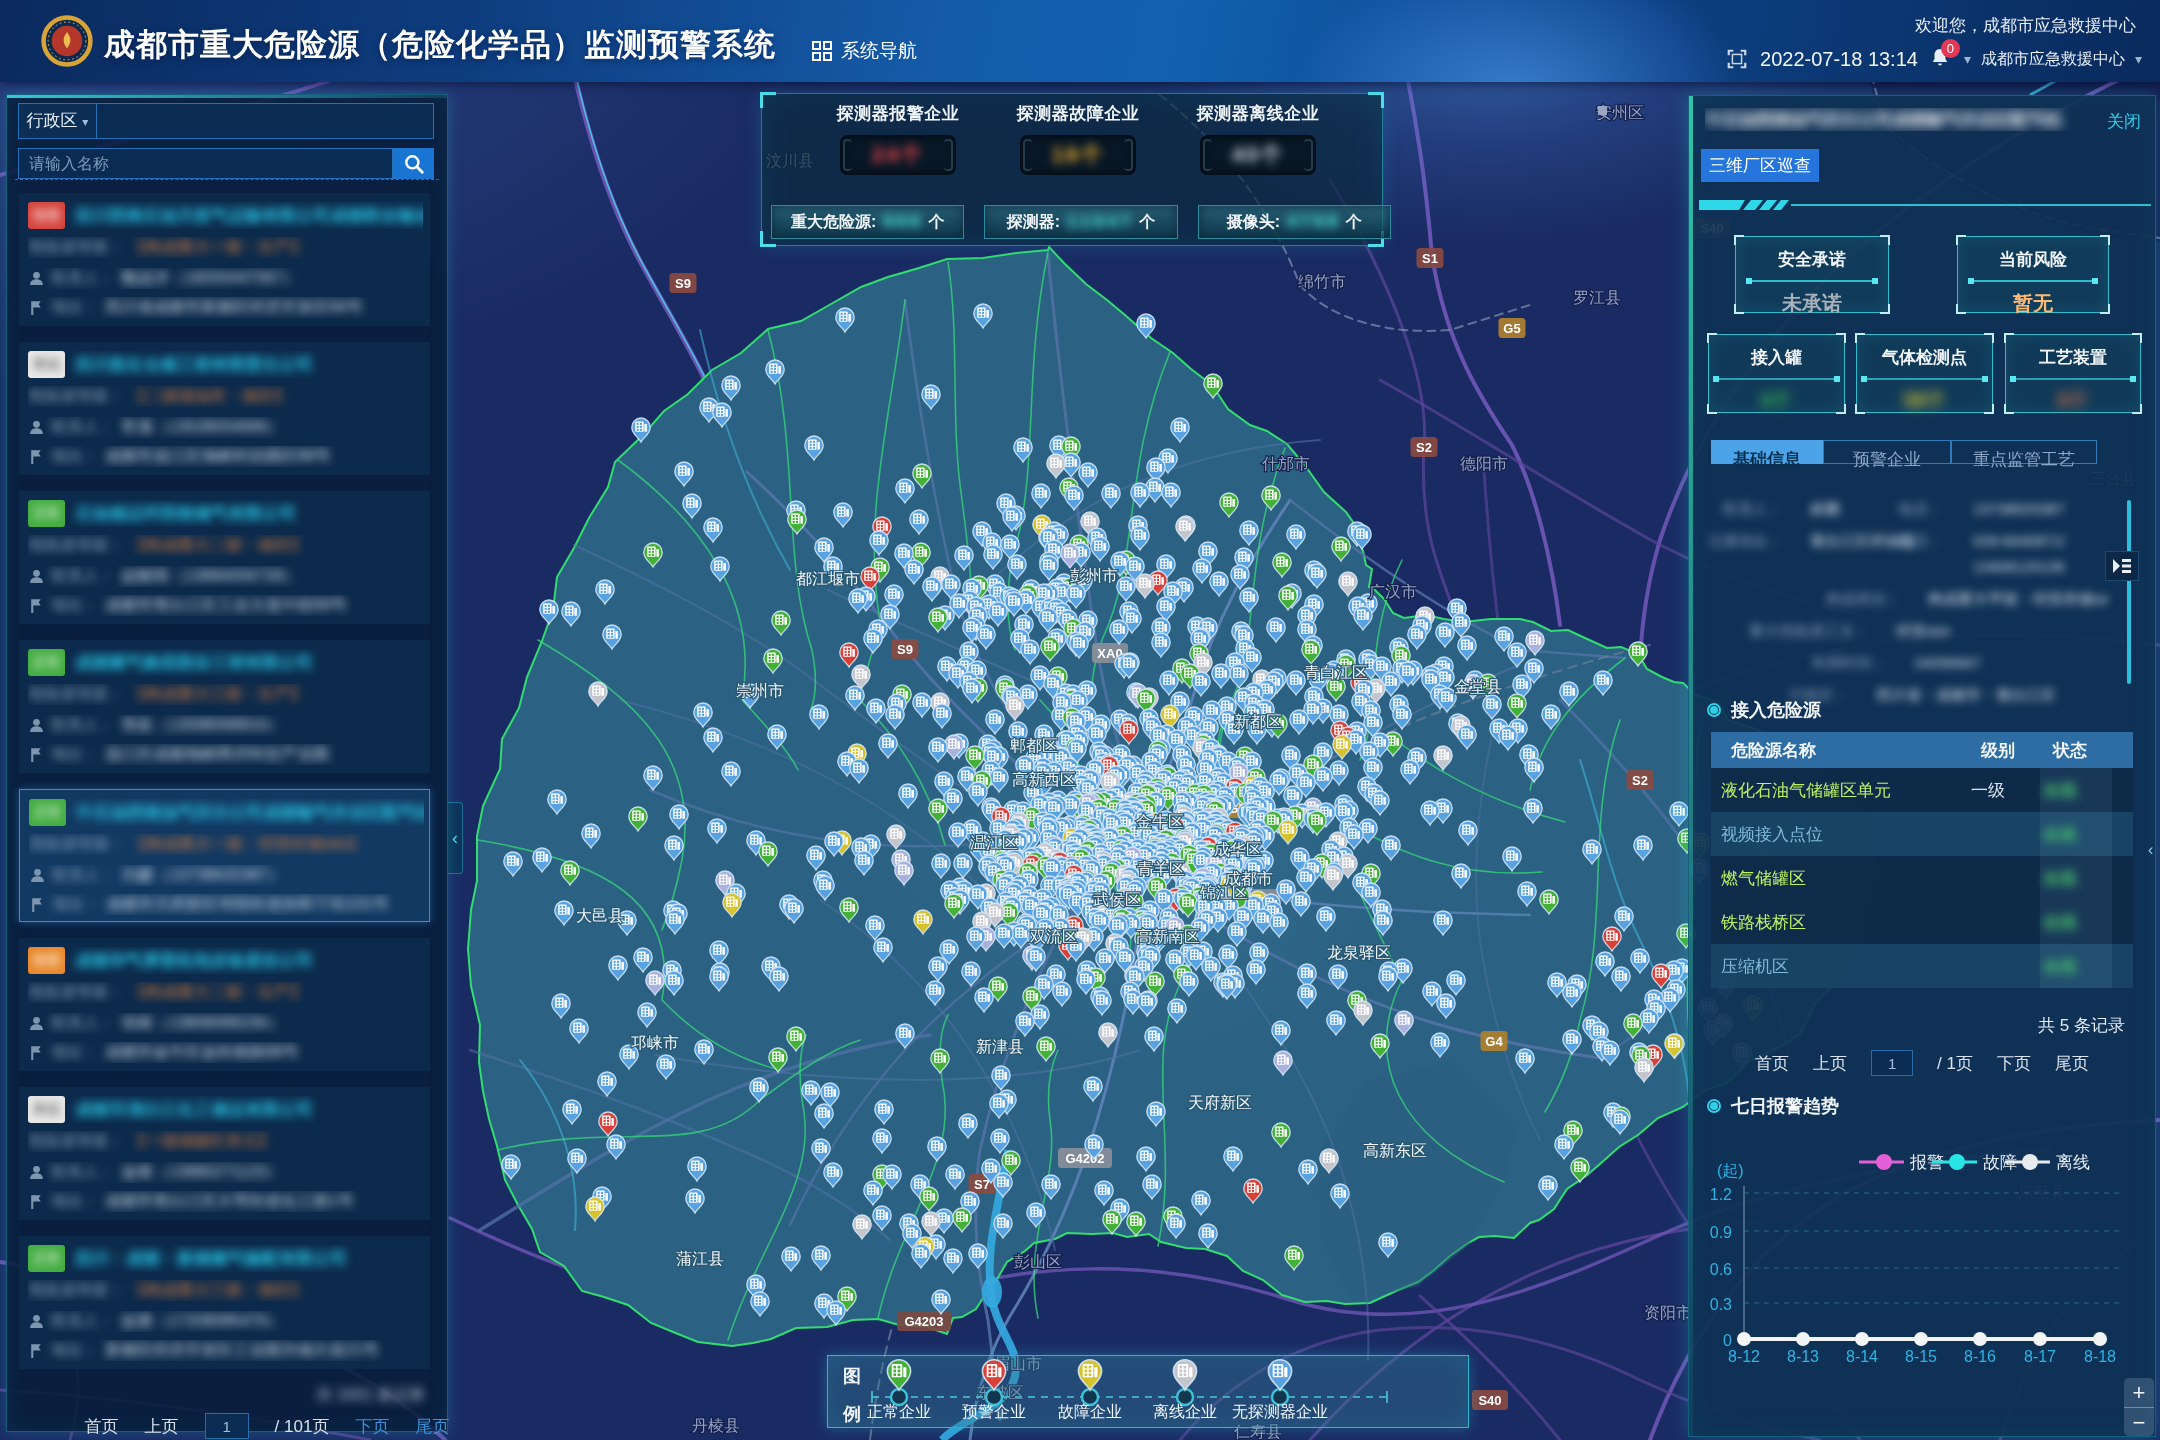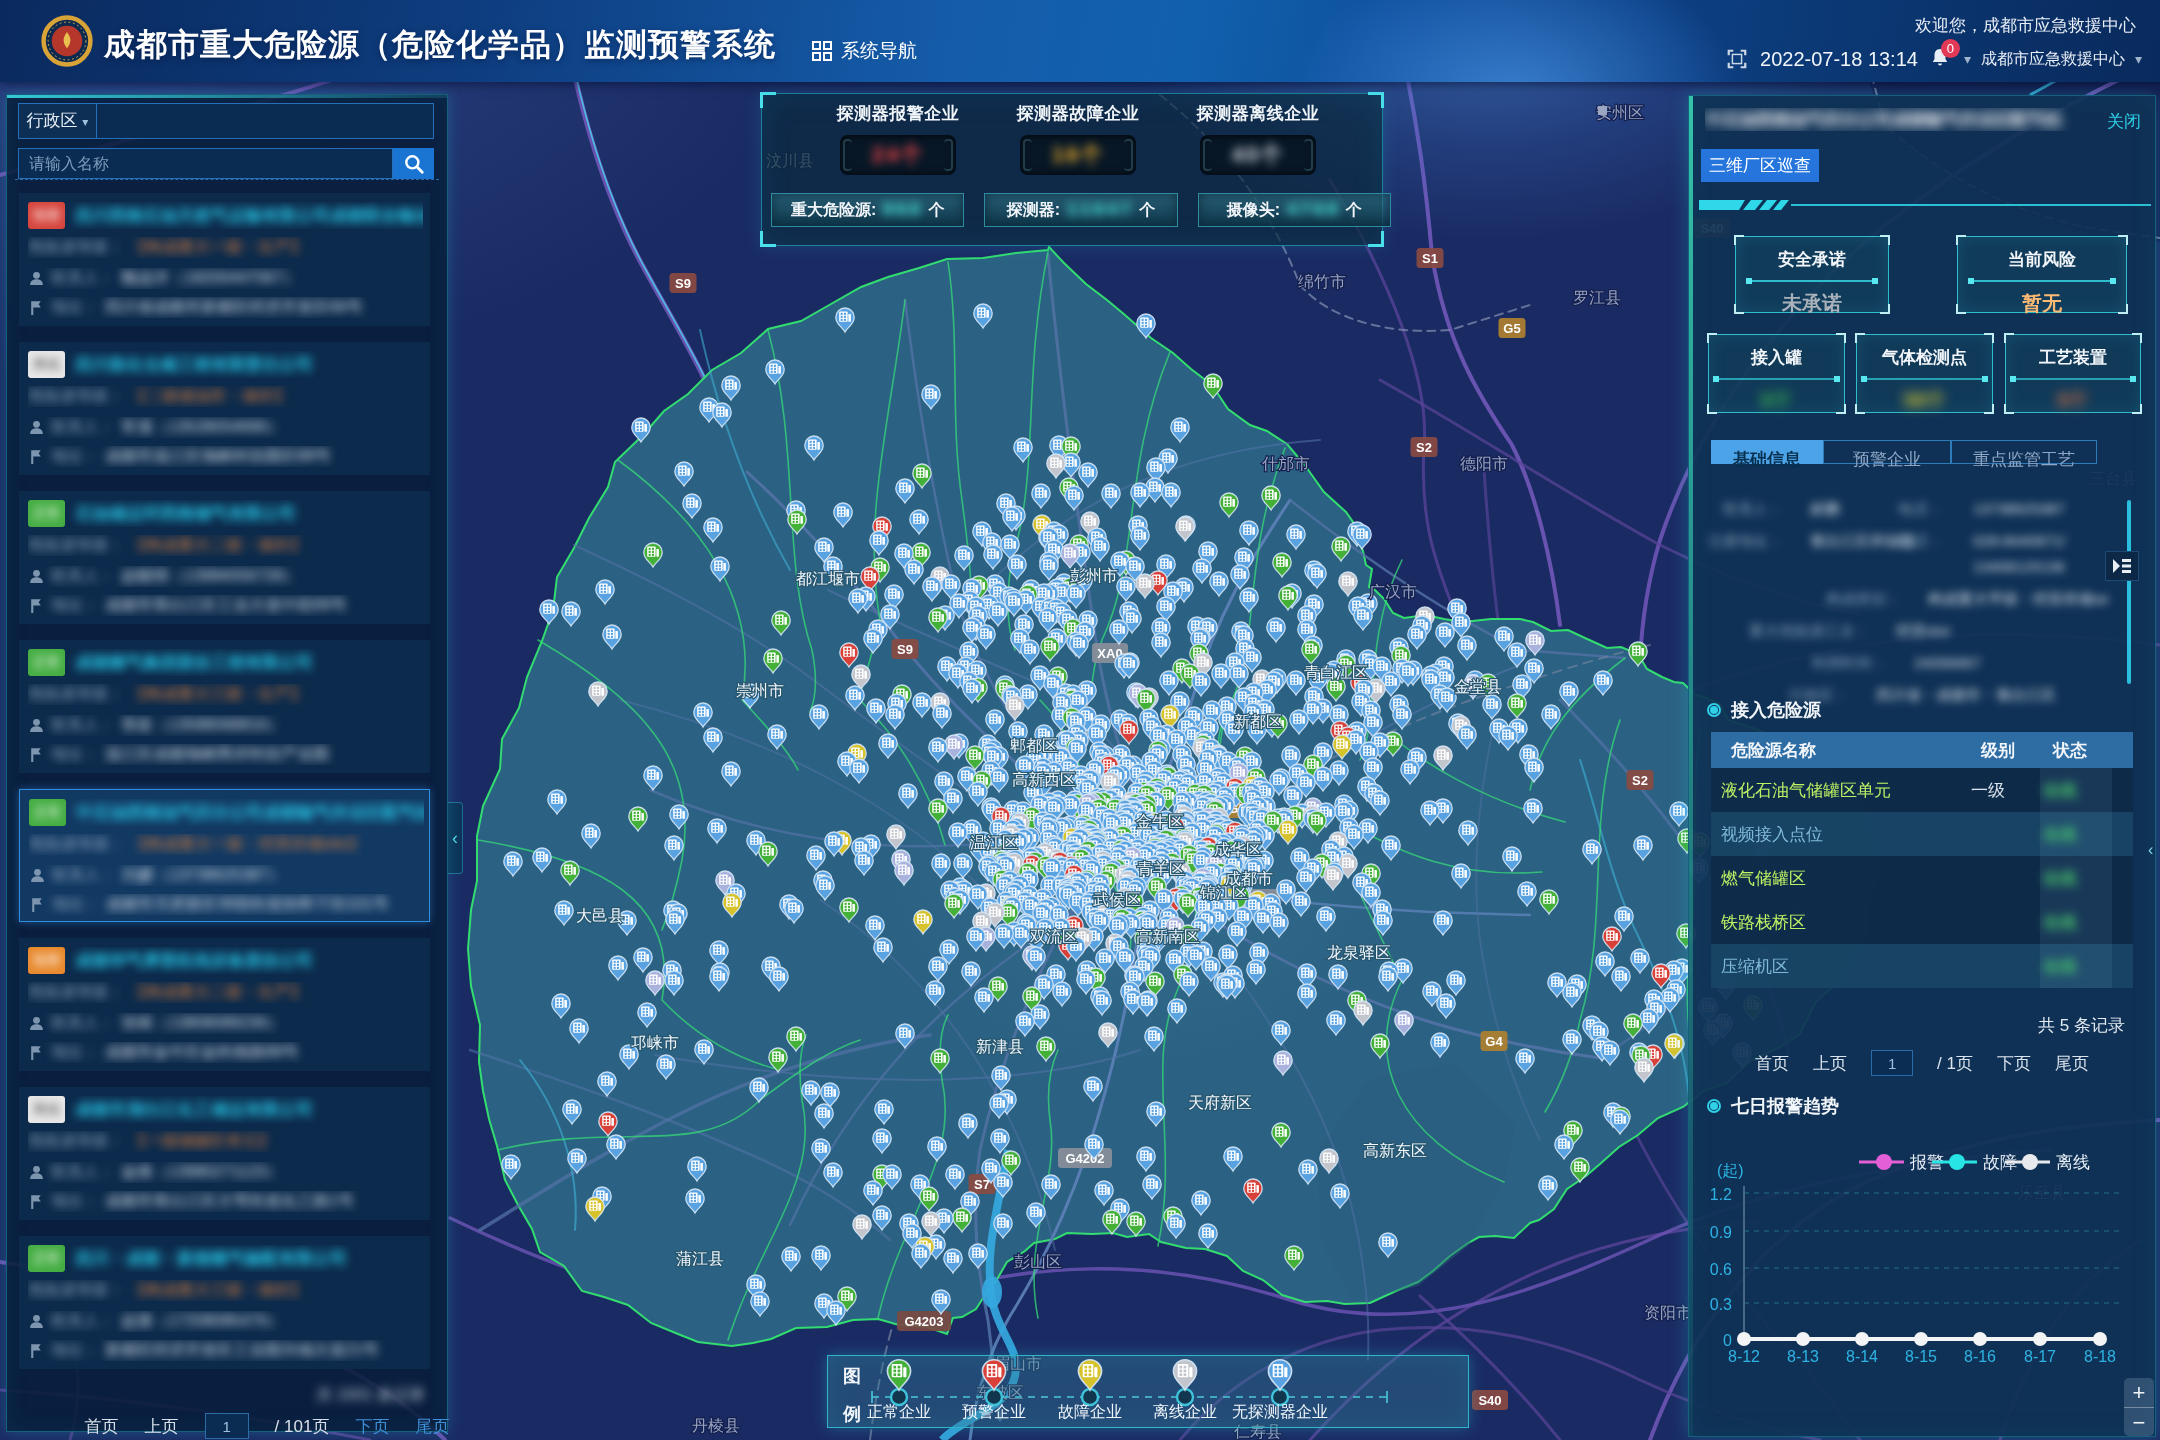--- a/index.html
+++ b/index.html
@@ -67,21 +67,21 @@
 .c3{left:-2px;bottom:-2px;border-right:none;border-top:none}
 .c4{right:-2px;bottom:-2px;border-left:none;border-top:none}
 .tp3{position:absolute;left:0;top:8px;width:100%;display:flex;padding-left:46px;padding-right:34px;box-sizing:border-box}
 .tpcol{flex:1;text-align:center}
 .tph{color:#f0f5fa;font-size:17px;font-weight:bold;letter-spacing:0.5px}
 .ledpill{position:relative;margin:10px auto 0;width:116px;height:40px;background:#081726;border-radius:8px;box-shadow:inset 0 0 8px rgba(0,0,0,.8)}
 .lbrk{position:absolute;top:4px;width:9px;height:32px;border:2px solid #223c4a;border-radius:4px}
 .lb1{left:3px;border-right:none}
 .lb2{right:3px;border-left:none}
 .lednum{display:block;text-align:center;font-size:22px;font-weight:bold;line-height:40px;letter-spacing:2px}
-.tpB{position:absolute;left:9px;top:99px;width:100%;display:flex;gap:20px}
+.tpB{position:absolute;left:9px;top:111px;width:100%;display:flex;gap:20px}
 .tbox{width:198px;height:34px;white-space:nowrap;border:1px solid #2f8ba0;background:linear-gradient(180deg,rgba(70,160,175,.45),rgba(15,60,75,.7));display:flex;align-items:center;justify-content:center;gap:6px;box-shadow:inset 0 0 12px rgba(10,40,55,.8)}
 .tbl{color:#f2f6fa;font-size:16px;font-weight:bold;white-space:nowrap}
 .tnum{color:#4df2e2;font-size:19px;font-weight:bold;font-family:"Liberation Mono",monospace;letter-spacing:2px;white-space:nowrap}
 
 
 #rpanel{position:absolute;left:1688px;top:95px;width:468px;height:1342px;z-index:20;
 background:rgba(15,50,84,.93);border:1px solid #15607c;box-shadow:0 0 18px rgba(40,200,220,.28), inset 0 0 26px rgba(20,120,160,.12)}
 #rpanel:before{content:"";position:absolute;left:0;top:0;width:4px;height:100%;background:linear-gradient(180deg,rgba(60,230,190,.8),rgba(60,230,190,.06))}
 .rtitle{position:absolute;left:16px;top:12px;width:414px;color:#fff;font-size:17px;font-weight:bold;white-space:nowrap;overflow:hidden}
 .rclose{position:absolute;right:14px;top:14px;color:#2ed0e8;font-size:17px}
@@ -1947,21 +1947,21 @@
         <i class="vc vc2"></i>
         <i class="vc vc3"></i>
         <i class="vc vc4"></i>
 <div class="vt">安全承诺</div>
         <div class="vline">
           <i></i>
           <i class="re"></i>
         </div>
         <div class="vv g1">未承诺</div>
       </div>
-<div class="vbox" style="left:268px;width:170px">
+<div class="vbox" style="left:268px;width:152px">
         <i class="vc vc1"></i>
         <i class="vc vc2"></i>
         <i class="vc vc3"></i>
         <i class="vc vc4"></i>
 <div class="vt">当前风险</div>
         <div class="vline">
           <i></i>
           <i class="re"></i>
         </div>
         <div class="vv g2">暂无</div>

